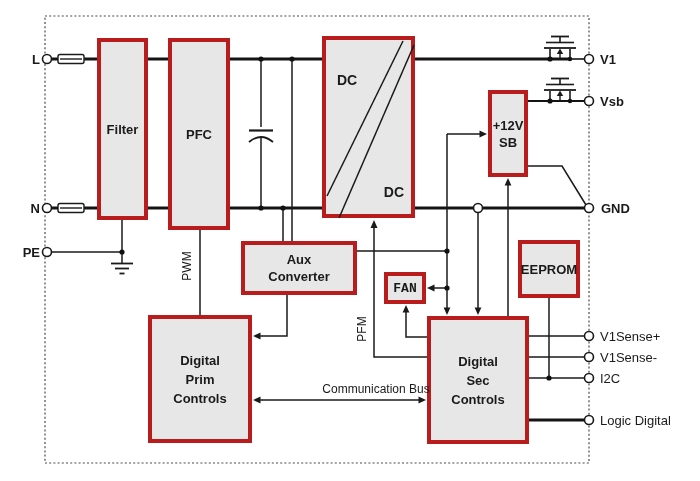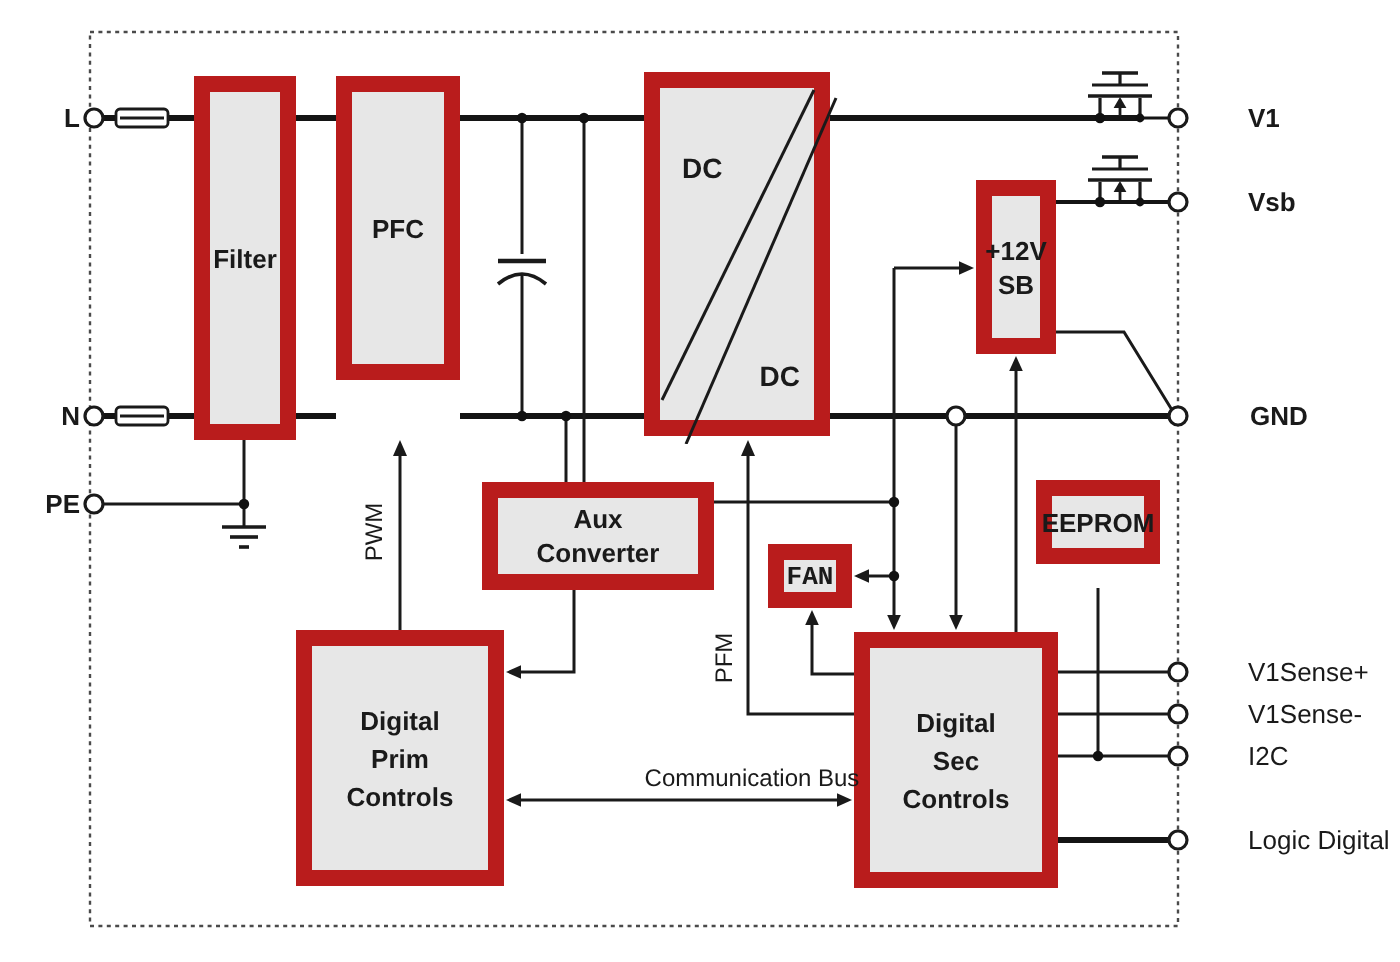--- a/index.html
+++ b/index.html
@@ -1,40 +1,40 @@
 <!DOCTYPE html>
 <html><head>
 <meta charset="utf-8">
 <style>
   html,body{margin:0;padding:0;background:#ffffff;}
   #canvas{position:relative;width:700px;height:481px;background:#ffffff;outline:1px solid #d9d9d9;
           font-family:"Liberation Sans",sans-serif;color:#1a1a1a;overflow:hidden;}
   #wires{position:absolute;left:0;top:0;z-index:1;}
-  .block{position:absolute;z-index:2;box-sizing:border-box;background:#e7e7e7;border:8px solid #b91c1c;
+  .block{position:absolute;z-index:2;box-sizing:border-box;background:#e7e7e7;border:4px solid #b91c1c;
          display:flex;flex-direction:column;align-items:center;justify-content:center;text-align:center;}
   .block .bl{font-weight:bold;font-size:13px;line-height:19px;}
   .block .bl-sm{font-weight:bold;font-size:13px;line-height:17px;}
   #blk-filter{left:97px;top:38px;width:51px;height:182px;}
-  #blk-pfc{left:168px;top:38px;width:62px;height:152px;}
+  #blk-pfc{left:168px;top:38px;width:62px;height:192px;}
   #blk-dc{left:322px;top:36px;width:93px;height:182px;}
   #blk-dc svg{position:absolute;left:0;top:0;}
   .dc-lbl{position:absolute;font-weight:bold;font-size:14px;z-index:3;}
   #dc-top{left:11px;top:32px;}
   #dc-bot{right:7px;bottom:14px;}
   #blk-aux{left:241px;top:241px;width:116px;height:54px;}
   #blk-sb{left:488px;top:90px;width:40px;height:87px;align-items:center;}
   #blk-fan{left:384px;top:272px;width:42px;height:32px;font-family:Liberation Mono, monospace;}
-  #blk-eeprom{left:518px;top:240px;width:62px;height:42px;align-items:center;}
+  #blk-eeprom{left:518px;top:240px;width:62px;height:58px;align-items:center;}
   #blk-prim{left:148px;top:315px;width:104px;height:128px;}
   #blk-sec{left:427px;top:316px;width:102px;height:128px;}
   .lbl{position:absolute;z-index:3;font-size:13px;white-space:nowrap;transform:translateY(-50%);}
   .lbl.b{font-weight:bold;}
   .lbl-l{left:14px;width:26px;text-align:right;}
   .lbl-pe{left:8px;width:32px;text-align:right;}
-  .lbl-r{left:600px;text-align:left;margin-left:24px;}
+  .lbl-r{left:600px;text-align:left;}
   .rot{position:absolute;z-index:3;font-size:12px;white-space:nowrap;
        transform:translate(-50%,-50%) rotate(-90deg);}
   #lbl-bus{position:absolute;z-index:3;font-size:12px;white-space:nowrap;transform:translate(-50%,-50%);margin-left:37px;}
 </style>
 </head>
 <body>
 
 <div id="canvas">
 
   <svg id="wires" width="700" height="481" viewBox="0 0 700 481">

